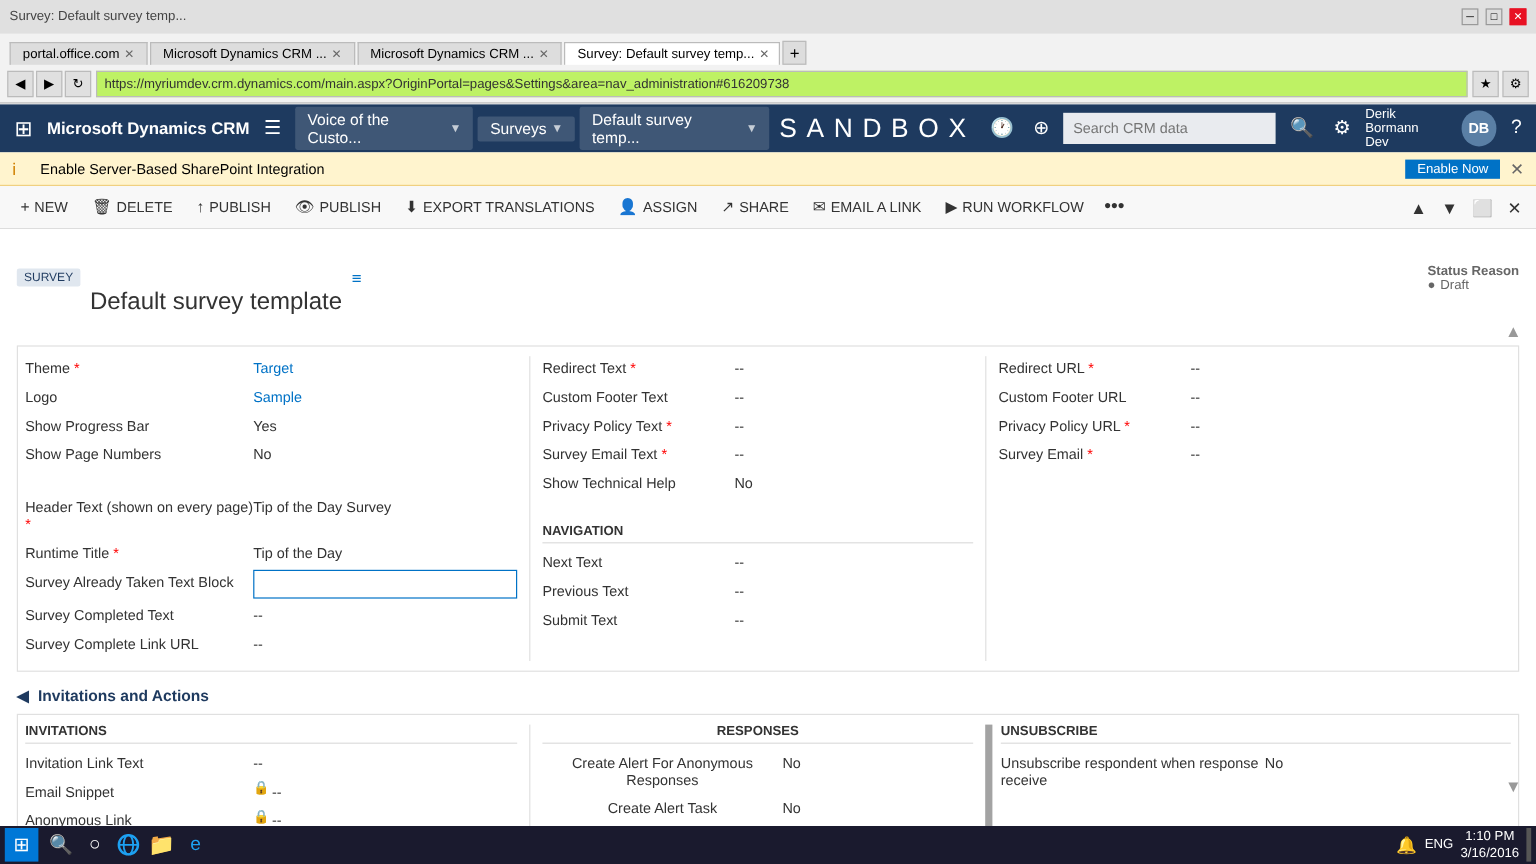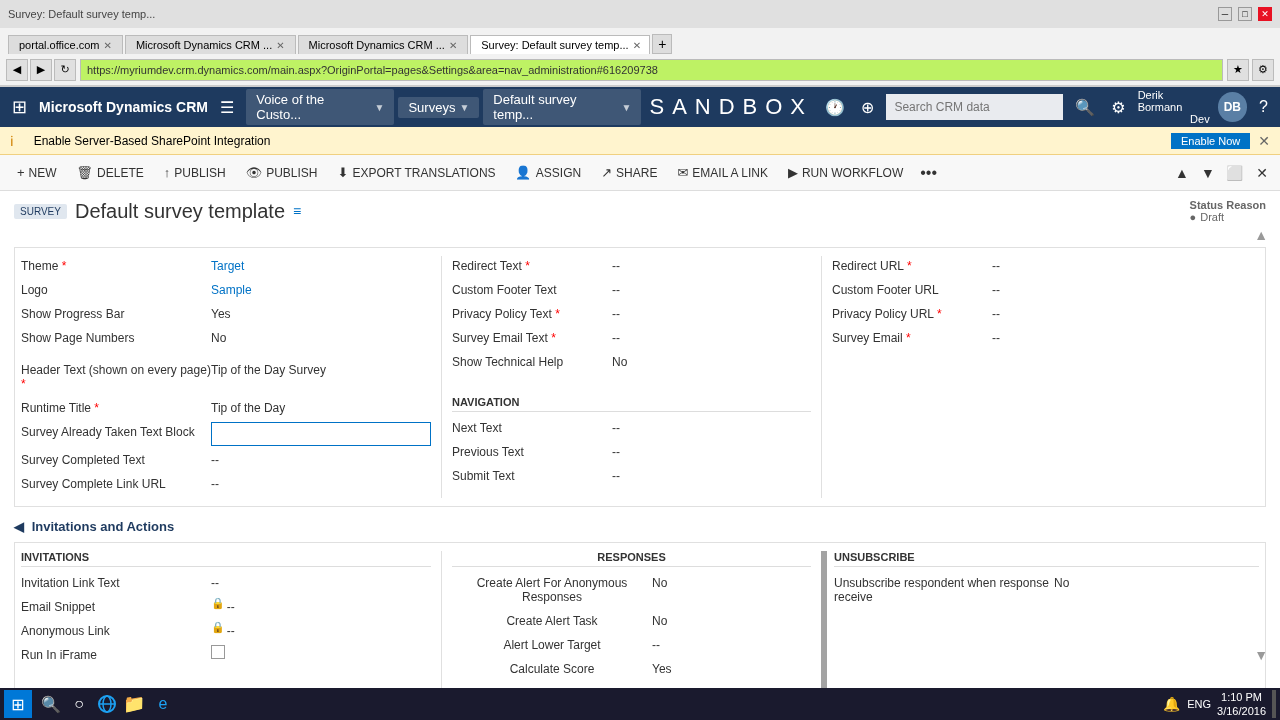--- a/index.html
+++ b/index.html
@@ -29,21 +29,21 @@
     .nav-waffle { color: white; font-size: 18px; cursor: pointer; padding: 4px; }
     .nav-app-name { color: white; font-size: 14px; font-weight: 600; flex: 0 0 auto; }
     .nav-menu-icon { color: white; font-size: 16px; cursor: pointer; padding: 4px; }
     .nav-breadcrumb { display: flex; align-items: center; gap: 4px; color: white; font-size: 13px; }
     .nav-breadcrumb-item { background: rgba(255,255,255,0.15); padding: 3px 10px; border-radius: 2px; cursor: pointer; display: flex; align-items: center; gap: 4px; }
     .nav-breadcrumb-chevron { font-size: 10px; color: rgba(255,255,255,0.7); }
     .nav-sandbox { color: white; font-size: 22px; font-weight: 200; letter-spacing: 8px; flex: 1; text-align: center; }
     .nav-right { display: flex; align-items: center; gap: 8px; }
     .nav-search { background: rgba(255,255,255,0.9); border: none; height: 26px; width: 180px; padding: 0 8px; font-size: 12px; }
     .nav-icon-btn { color: white; font-size: 16px; cursor: pointer; padding: 4px; }
-    .nav-user { display: flex; flex-direction: column; align-items: flex-end; color: white; font-size: 11px; cursor: pointer; }
+    .nav-user { display: flex; flex-direction: column; align-items: flex-start; color: white; font-size: 11px; cursor: pointer; }
     .nav-avatar { width: 30px; height: 30px; background: #5a7fa5; border-radius: 50%; display: flex; align-items: center; justify-content: center; color: white; font-size: 12px; font-weight: bold; }
 
     
     .alert-bar { background: #fff4ce; border-bottom: 1px solid #f0d080; height: 28px; display: flex; align-items: center; padding: 0 10px; gap: 8px; font-size: 12px; }
     .alert-icon { color: #d08000; font-size: 14px; }
     .alert-text { flex: 1; margin-left: 12px; }
     .alert-btn { background: #0072c6; color: white; border: none; padding: 2px 10px; font-size: 11px; cursor: pointer; }
     .alert-close { cursor: pointer; font-size: 14px; color: #666; }
 
     
@@ -52,21 +52,21 @@
     .cmd-icon { font-size: 13px; }
     .cmd-more { font-size: 16px; cursor: pointer; padding: 4px 6px; color: #333; }
     .cmd-nav-right { margin-left: auto; display: flex; align-items: center; gap: 4px; }
     .cmd-nav-btn { font-size: 14px; cursor: pointer; padding: 2px 4px; color: #333; }
 
     
     .form-container { flex: 1; overflow-y: auto; background: #fff; }
     .form-header { padding: 8px 14px 4px 14px; display: flex; align-items: center; justify-content: space-between; }
     .form-title-area { display: flex; align-items: center; gap: 8px; }
     .survey-badge { background: #e0e7ef; color: #1e3a5f; font-size: 10px; padding: 2px 6px; border-radius: 2px; cursor: pointer; }
-    .form-title { font-size: 20px; font-weight: 300; color: #333; }
+    .form-title { font-size: 20px; font-weight: 300; color: #333; margin-top: 42px; }
     .form-title-edit { font-size: 14px; color: #0072c6; cursor: pointer; }
     .status-panel { text-align: right; font-size: 11px; color: #666; }
     .status-label { font-weight: 600; }
 
     
     .form-body { padding: 4px 14px; }
 
     
     .form-row { display: flex; margin-bottom: 4px; align-items: flex-start; }
     .form-label { width: 190px; flex-shrink: 0; font-size: 12px; color: #333; padding: 3px 0; }
@@ -276,21 +276,21 @@
             <span class="form-value">Sample</span>
           </div>
           <div class="form-row">
             <span class="form-label">Show Progress Bar</span>
             <span class="form-value plain">Yes</span>
           </div>
           <div class="form-row">
             <span class="form-label">Show Page Numbers</span>
             <span class="form-value plain">No</span>
           </div>
-          <div style="margin-top:12px;">
+          <div style="margin-top:24px;">
             <div class="form-row">
               <span class="form-label">Header Text (shown on every page) <span class="required">*</span></span>
               <span class="form-value plain">Tip of the Day Survey</span>
             </div>
             <div class="form-row">
               <span class="form-label">Runtime Title <span class="required">*</span></span>
               <span class="form-value plain">Tip of the Day</span>
             </div>
             <div class="form-row">
               <span class="form-label">Survey Already Taken Text Block</span>

